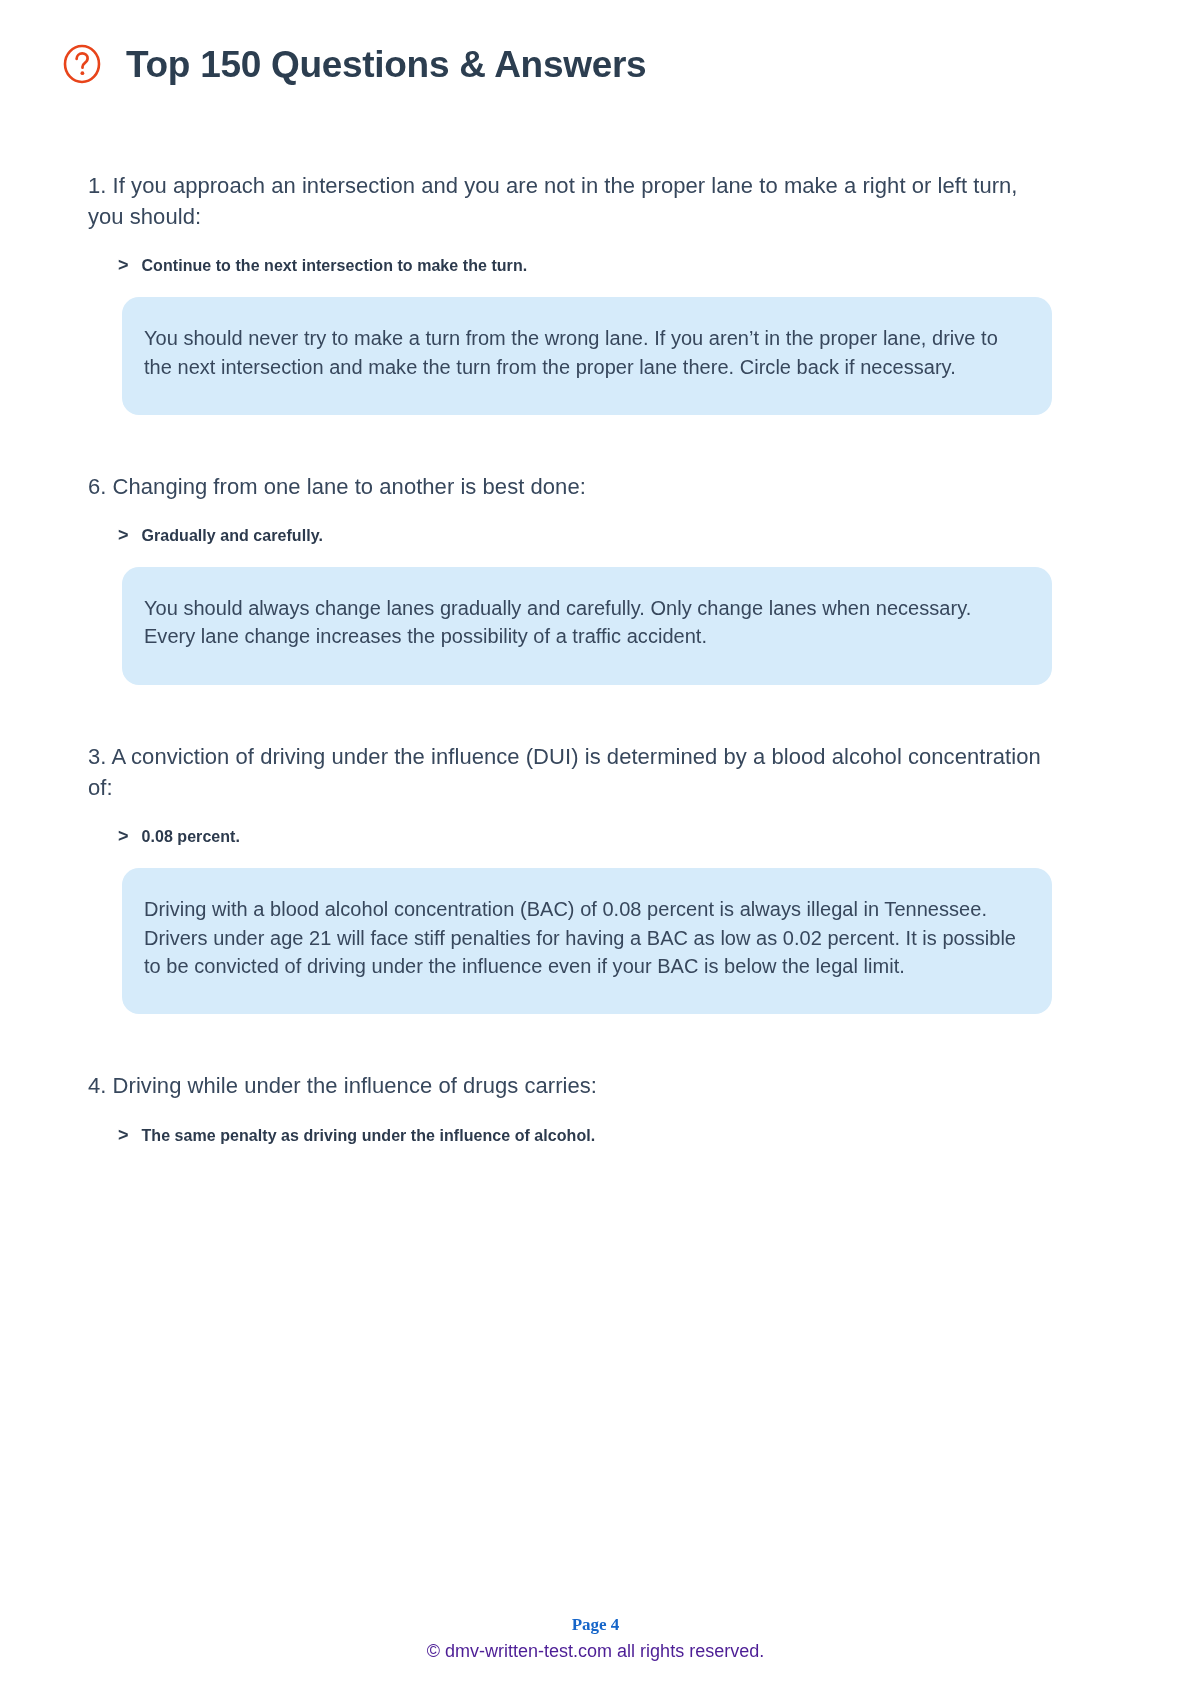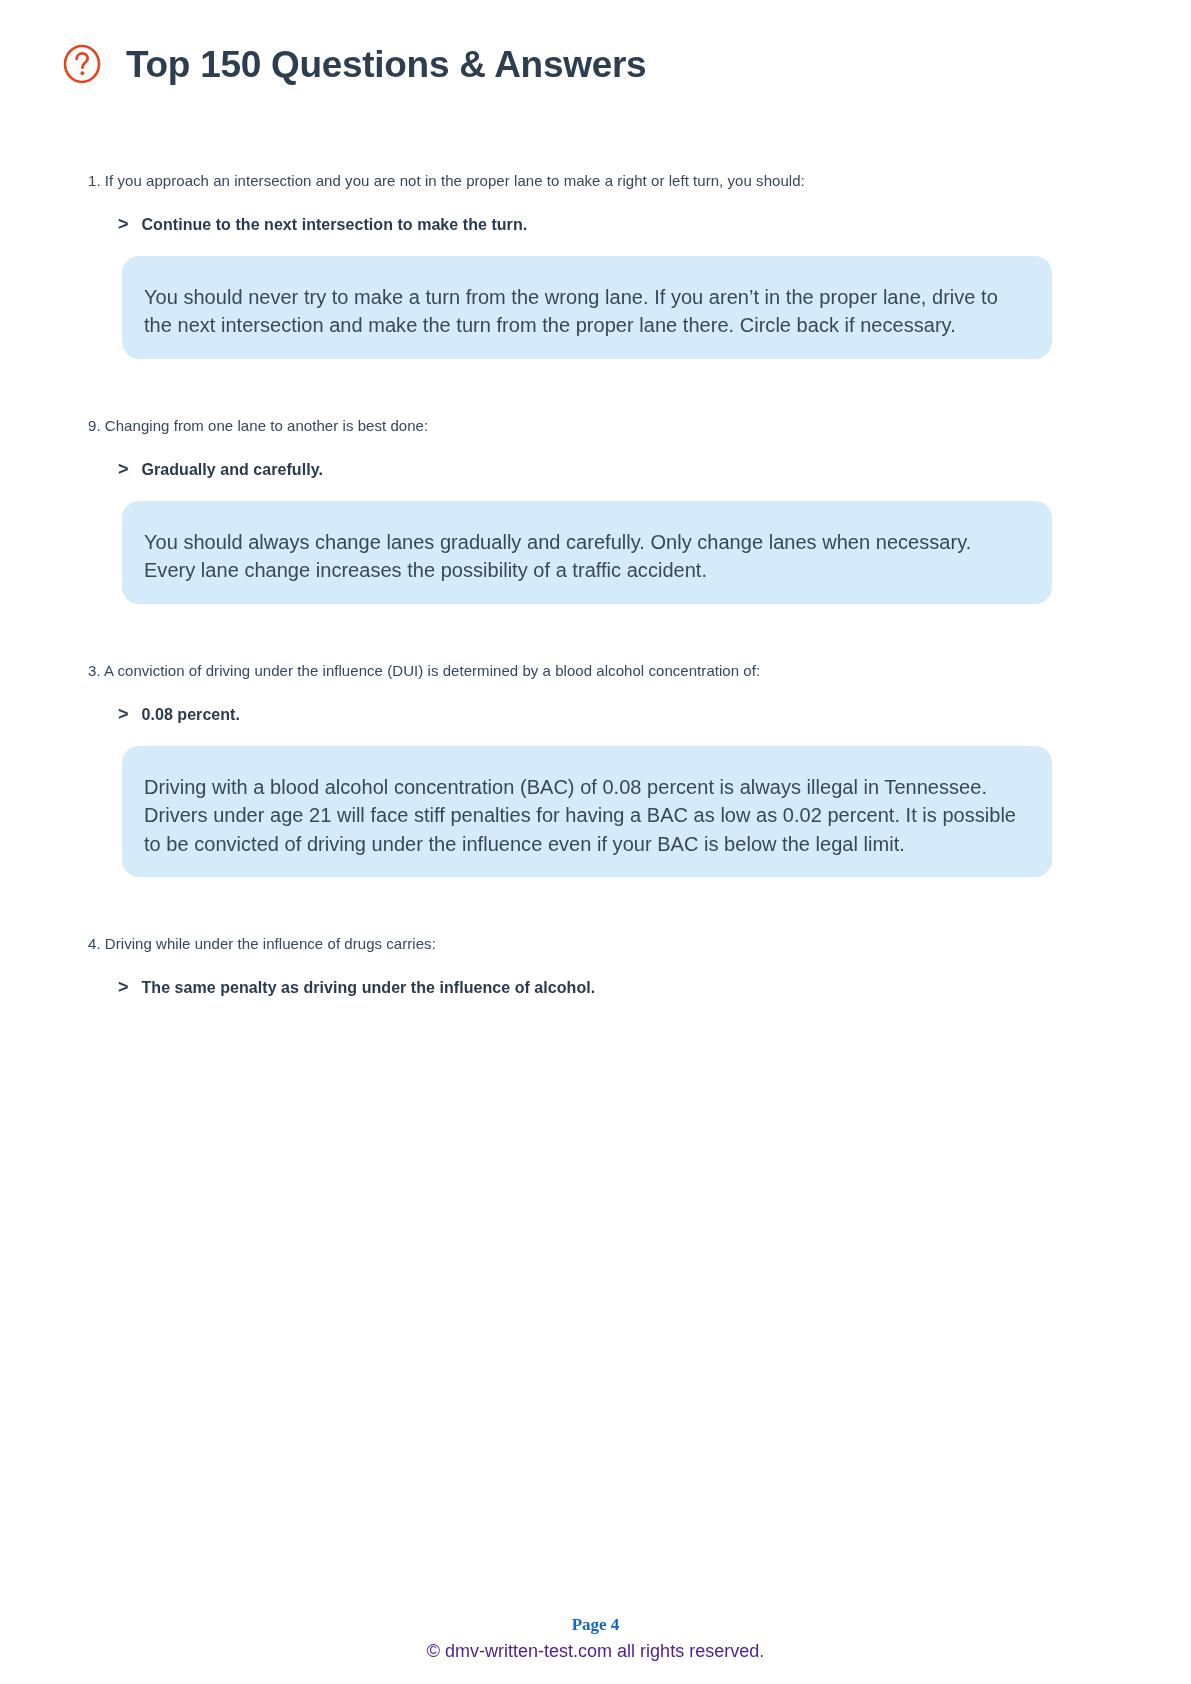--- a/index.html
+++ b/index.html
@@ -56,21 +56,21 @@
     left: 88px;
     top: 170px;
     width: 960px;
   }
 
   .qa-block {
     margin-bottom: 0;
   }
 
   .question {
-    font-size: 15px;
+    font-size: 22px;
     line-height: 1.42;
     color: #37475c;
     margin: 0;
     padding: 0;
     letter-spacing: 0.05px;
   }
 
   .answer-row {
     display: flex;
     align-items: baseline;
@@ -92,21 +92,21 @@
     line-height: 1.3;
     letter-spacing: 0.05px;
   }
 
   .explanation {
     margin-top: 20px;
     margin-left: 34px;
     margin-right: -4px;
     background: #d6ebfa;
     border-radius: 17px;
-    padding: 27px 28px 19px 22px;
+    padding: 27px 28px 34px 22px;
     box-sizing: border-box;
   }
   .explanation p {
     margin: 0;
     font-size: 20px;
     line-height: 1.42;
     color: #37475c;
     letter-spacing: 0.03px;
   }
 
@@ -160,21 +160,21 @@
         <span class="answer-text">Continue to the next intersection to make the turn.</span>
       </div>
       <div class="explanation">
         <p>You should never try to make a turn from the wrong lane. If you aren’t in the proper lane, drive to the next intersection and make the turn from the proper lane there. Circle back if necessary.</p>
       </div>
     </div>
 
     <div class="gap-1"></div>
 
     <div class="qa-block">
-      <p class="question">9. Changing from one lane to another is best done:</p>
+      <p class="question">6. Changing from one lane to another is best done:</p>
       <div class="answer-row">
         <span class="answer-marker">&gt;</span>
         <span class="answer-text">Gradually and carefully.</span>
       </div>
       <div class="explanation">
         <p>You should always change lanes gradually and carefully. Only change lanes when necessary. Every lane change increases the possibility of a traffic accident.</p>
       </div>
     </div>
 
     <div class="gap-1"></div>

